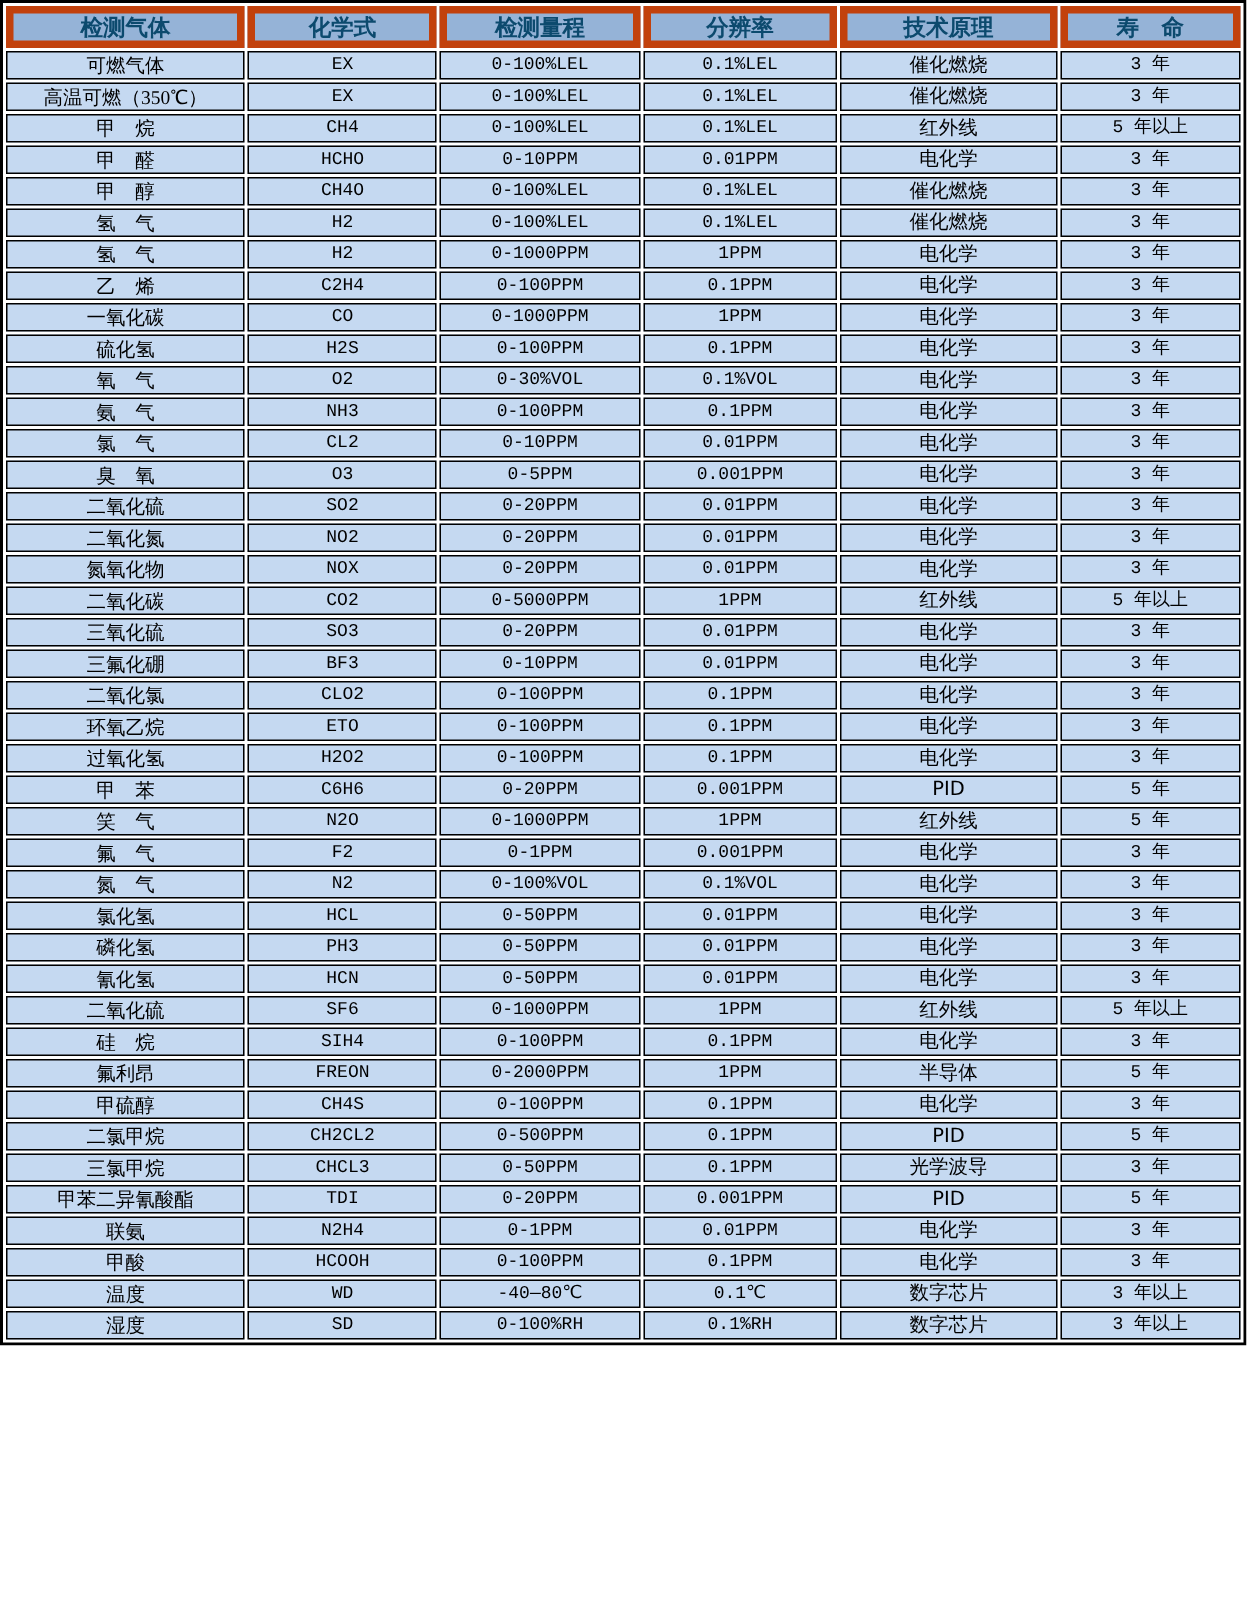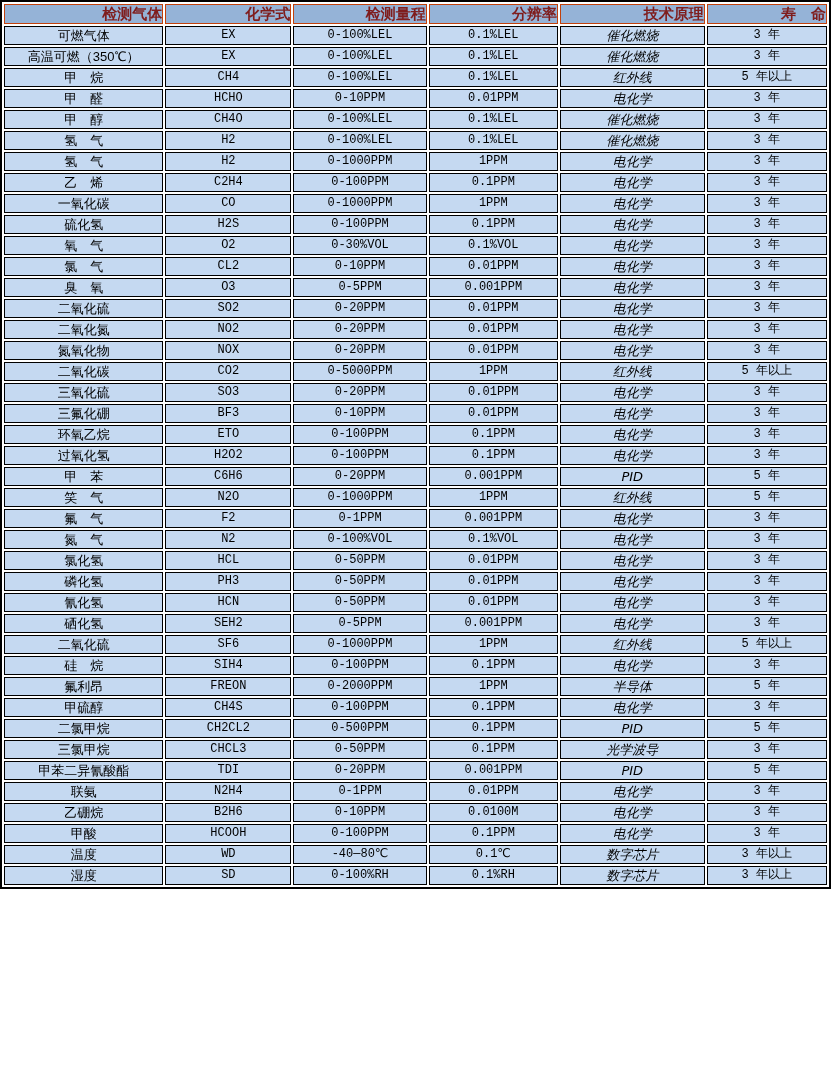--- a/index.html
+++ b/index.html
@@ -18,52 +18,51 @@
     font-family: "Liberation Mono", "DejaVu Sans Mono", "DejaVu Sans", sans-serif;
   }
   table.spec col.c0 { width: 19.6%; }
   table.spec col.c1 { width: 15.5%; }
   table.spec col.c2 { width: 16.4%; }
   table.spec col.c3 { width: 15.9%; }
   table.spec col.c4 { width: 17.8%; }
   table.spec col.c5 { width: 14.8%; }
   table.spec th {
     background: #95B3D7;
-    border: 1px solid #c2410c;
-    color: #7f1d1d;
+    border: 5px solid #c2410c;
+    color: #0c4a6e;
     font-size: 15px;
     font-weight: bold;
     height: 18px;
     line-height: 18px;
     padding: 0;
-    text-align: right;
+    text-align: center;
     font-family: "DejaVu Sans", "Liberation Sans", sans-serif;
     white-space: nowrap;
     overflow: hidden;
   }
   table.spec td {
     background: #C5D9F1;
     border: 1px solid #000000;
     color: #000000;
     font-size: 12px;
     height: 17px;
     line-height: 17px;
     padding: 0;
     text-align: center;
     white-space: nowrap;
     overflow: hidden;
   }
   table.spec td.gas {
     font-size: 13px;
-    font-family: Liberation Sans, sans-serif;
+    font-family: Liberation Serif, serif;
   }
   table.spec td.principle {
     font-size: 13px;
     font-family: "DejaVu Sans", "Liberation Sans", sans-serif;
-    font-style: italic;
   }
 </style>
 </head>
 <body>
 
 <table class="spec">
   <colgroup>
     <col class="c0">
       <col class="c1">
       <col class="c2">
@@ -164,20 +163,28 @@
       </tr>
       <tr>
         <td class="gas">氧　气</td>
         <td class="formula">O2</td>
         <td class="range">0-30%VOL</td>
         <td class="resolution">0.1%VOL</td>
         <td class="principle">电化学</td>
         <td class="lifespan">3 年</td>
       </tr>
       <tr>
+        <td class="gas">氨　气</td>
+        <td class="formula">NH3</td>
+        <td class="range">0-100PPM</td>
+        <td class="resolution">0.1PPM</td>
+        <td class="principle">电化学</td>
+        <td class="lifespan">3 年</td>
+      </tr>
+      <tr>
         <td class="gas">氯　气</td>
         <td class="formula">CL2</td>
         <td class="range">0-10PPM</td>
         <td class="resolution">0.01PPM</td>
         <td class="principle">电化学</td>
         <td class="lifespan">3 年</td>
       </tr>
       <tr>
         <td class="gas">臭　氧</td>
         <td class="formula">O3</td>
@@ -228,20 +235,28 @@
       </tr>
       <tr>
         <td class="gas">三氟化硼</td>
         <td class="formula">BF3</td>
         <td class="range">0-10PPM</td>
         <td class="resolution">0.01PPM</td>
         <td class="principle">电化学</td>
         <td class="lifespan">3 年</td>
       </tr>
       <tr>
+        <td class="gas">二氧化氯</td>
+        <td class="formula">CLO2</td>
+        <td class="range">0-100PPM</td>
+        <td class="resolution">0.1PPM</td>
+        <td class="principle">电化学</td>
+        <td class="lifespan">3 年</td>
+      </tr>
+      <tr>
         <td class="gas">环氧乙烷</td>
         <td class="formula">ETO</td>
         <td class="range">0-100PPM</td>
         <td class="resolution">0.1PPM</td>
         <td class="principle">电化学</td>
         <td class="lifespan">3 年</td>
       </tr>
       <tr>
         <td class="gas">过氧化氢</td>
         <td class="formula">H2O2</td>
@@ -300,28 +315,20 @@
       </tr>
       <tr>
         <td class="gas">氰化氢</td>
         <td class="formula">HCN</td>
         <td class="range">0-50PPM</td>
         <td class="resolution">0.01PPM</td>
         <td class="principle">电化学</td>
         <td class="lifespan">3 年</td>
       </tr>
       <tr>
-        <td class="gas">硒化氢</td>
-        <td class="formula">SEH2</td>
-        <td class="range">0-5PPM</td>
-        <td class="resolution">0.001PPM</td>
-        <td class="principle">电化学</td>
-        <td class="lifespan">3 年</td>
-      </tr>
-      <tr>
         <td class="gas">二氧化硫</td>
         <td class="formula">SF6</td>
         <td class="range">0-1000PPM</td>
         <td class="resolution">1PPM</td>
         <td class="principle">红外线</td>
         <td class="lifespan">5 年以上</td>
       </tr>
       <tr>
         <td class="gas">硅　烷</td>
         <td class="formula">SIH4</td>
@@ -368,28 +375,20 @@
         <td class="range">0-20PPM</td>
         <td class="resolution">0.001PPM</td>
         <td class="principle">PID</td>
         <td class="lifespan">5 年</td>
       </tr>
       <tr>
         <td class="gas">联氨</td>
         <td class="formula">N2H4</td>
         <td class="range">0-1PPM</td>
         <td class="resolution">0.01PPM</td>
-        <td class="principle">电化学</td>
-        <td class="lifespan">3 年</td>
-      </tr>
-      <tr>
-        <td class="gas">乙硼烷</td>
-        <td class="formula">B2H6</td>
-        <td class="range">0-10PPM</td>
-        <td class="resolution">0.0100M</td>
         <td class="principle">电化学</td>
         <td class="lifespan">3 年</td>
       </tr>
       <tr>
         <td class="gas">甲酸</td>
         <td class="formula">HCOOH</td>
         <td class="range">0-100PPM</td>
         <td class="resolution">0.1PPM</td>
         <td class="principle">电化学</td>
         <td class="lifespan">3 年</td>

